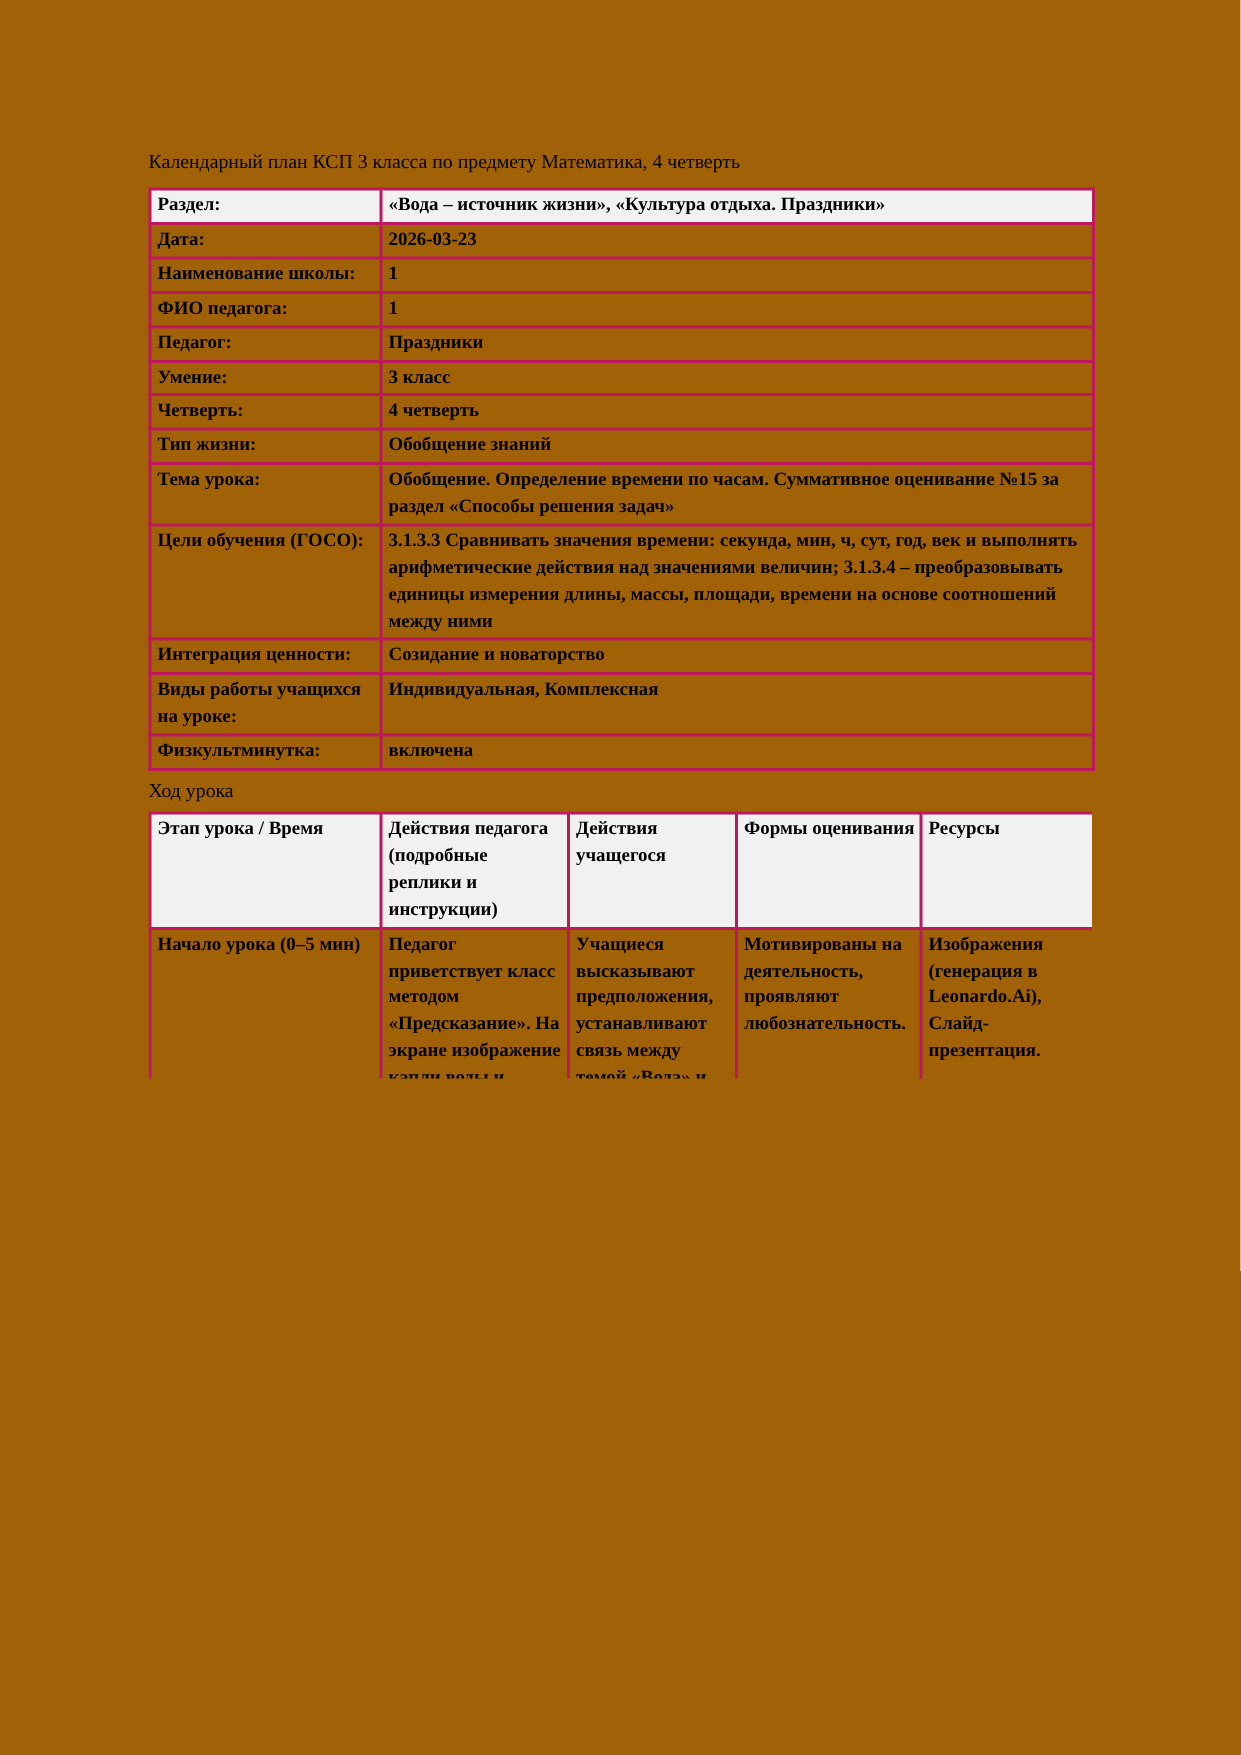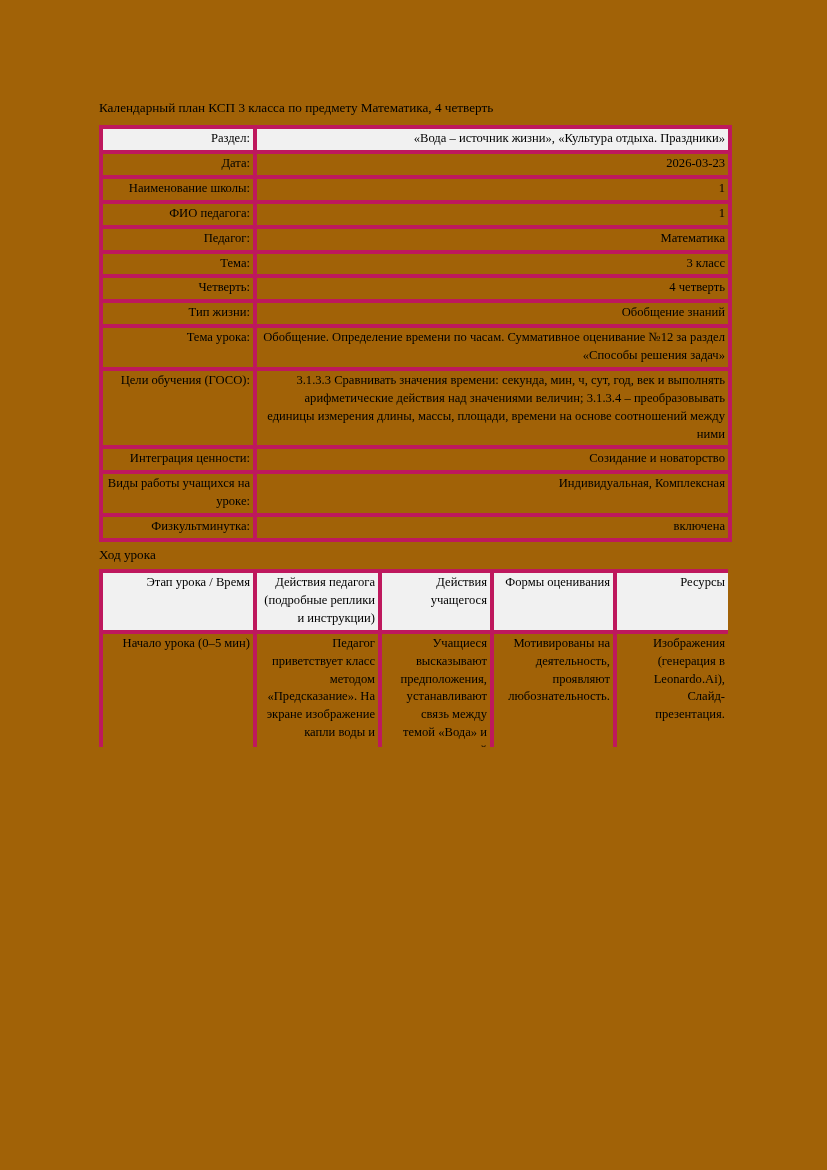--- a/index.html
+++ b/index.html
@@ -38,25 +38,25 @@
     margin: 4px 0 5px 0;
   }
   table {
     border-collapse: collapse;
     width: 629px;
     table-layout: fixed;
     font-size: 12.6px;
     line-height: 1.42;
   }
   table td, table th {
-    border: 4px solid #be185d;
+    border: 2px solid #be185d;
     vertical-align: top;
     padding: 1px 3px 2px 4px;
-    text-align: right;
-    font-weight: normal;
+    text-align: left;
+    font-weight: bold;
     word-wrap: break-word;
     overflow-wrap: break-word;
     hyphens: none;
   }
   .meta-table td.k {
     width: 154px;
   }
   .meta-table tr.shaded td {
     background: #f1f1f1;
   }
@@ -105,37 +105,37 @@
         <tr>
           <td class="k">Наименование школы:</td>
           <td>1</td>
         </tr>
         <tr>
           <td class="k">ФИО педагога:</td>
           <td>1</td>
         </tr>
         <tr>
           <td class="k">Педагог:</td>
-          <td>Математика</td>
+          <td>Праздники</td>
         </tr>
         <tr>
-          <td class="k">Тема:</td>
+          <td class="k">Умение:</td>
           <td>3 класс</td>
         </tr>
         <tr>
           <td class="k">Четверть:</td>
           <td>4 четверть</td>
         </tr>
         <tr>
           <td class="k">Тип жизни:</td>
           <td>Обобщение знаний</td>
         </tr>
         <tr>
           <td class="k">Тема урока:</td>
-          <td>Обобщение. Определение времени по часам. Суммативное оценивание №12 за раздел «Способы решения задач»</td>
+          <td>Обобщение. Определение времени по часам. Суммативное оценивание №15 за раздел «Способы решения задач»</td>
         </tr>
         <tr>
           <td class="k">Цели обучения (ГОСО):</td>
           <td>3.1.3.3 Сравнивать значения времени: секунда, мин, ч, сут, год, век и выполнять арифметические действия над значениями величин; 3.1.3.4 – преобразовывать единицы измерения длины, массы, площади, времени на основе соотношений между ними</td>
         </tr>
         <tr>
           <td class="k">Интеграция ценности:</td>
           <td>Созидание и новаторство</td>
         </tr>
         <tr>

